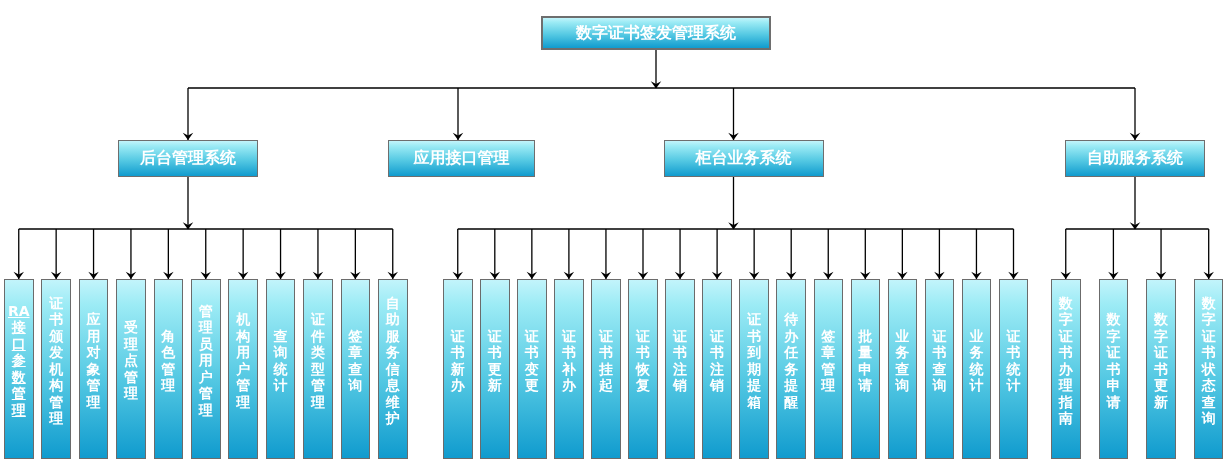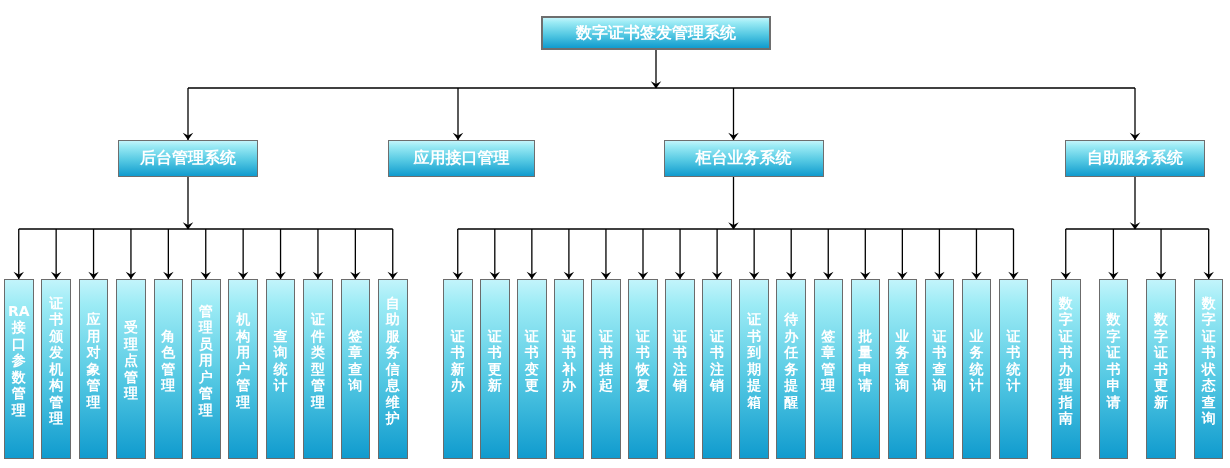--- a/index.html
+++ b/index.html
@@ -153,21 +153,21 @@
     </div>
     <div class="node branch" style="left: 388px; top: 140px; width: 147px; height: 37px;">
       <span>应用接口管理</span>
     </div>
     <div class="node branch" style="left: 663.5px; top: 140px; width: 160px; height: 37px;">
       <span>柜台业务系统</span>
     </div>
     <div class="node branch" style="left: 1065px; top: 140px; width: 140px; height: 37px;">
       <span>自助服务系统</span>
     </div>
-    <div class="node leaf vertical-label" style="left: 4px; top: 279px; width: 29.5px; height: 180px;">
+    <div class="node leaf vertical-label" style="left: 4px; top: 279px; width: 29.5px; height: 180px; text-decoration: underline;">
       <span class="vchar">RA</span>
       <span class="vchar">接</span>
       <span class="vchar">口</span>
       <span class="vchar">参</span>
       <span class="vchar">数</span>
       <span class="vchar">管</span>
       <span class="vchar">理</span>
     </div>
     <div class="node leaf vertical-label" style="left: 41.4px; top: 279px; width: 29.5px; height: 180px;">
       <span class="vchar">证</span>

